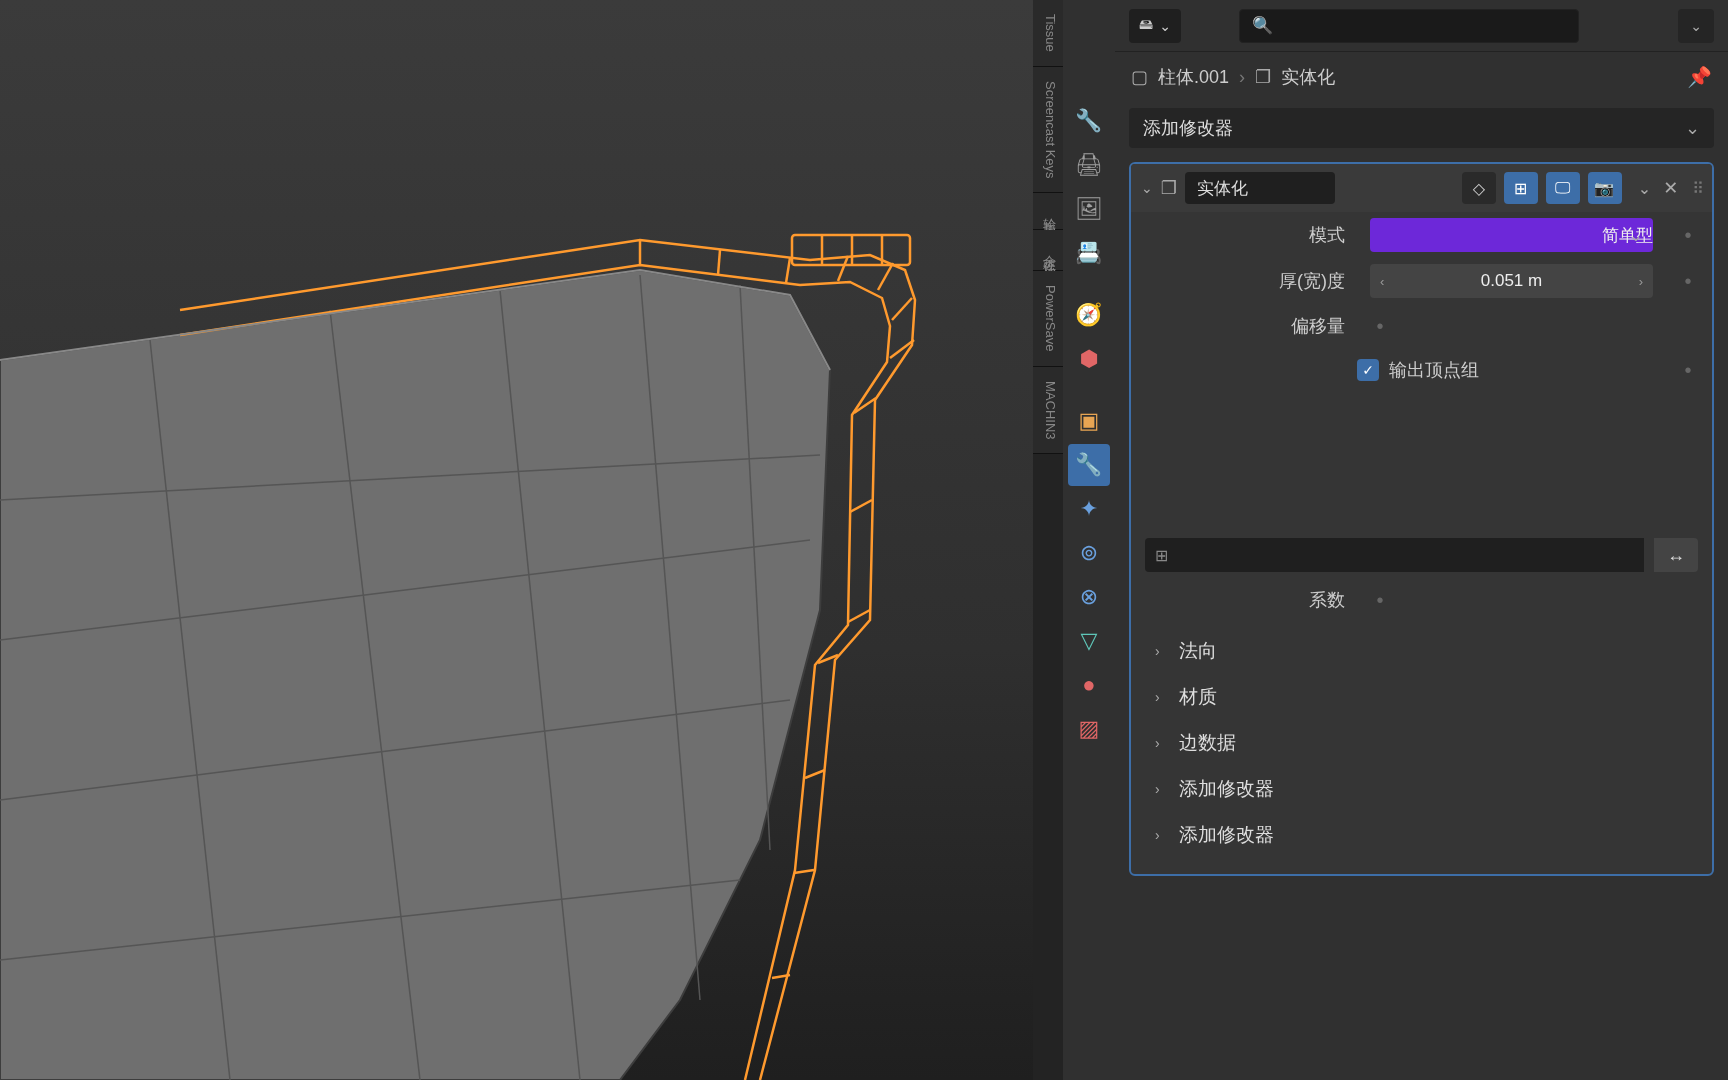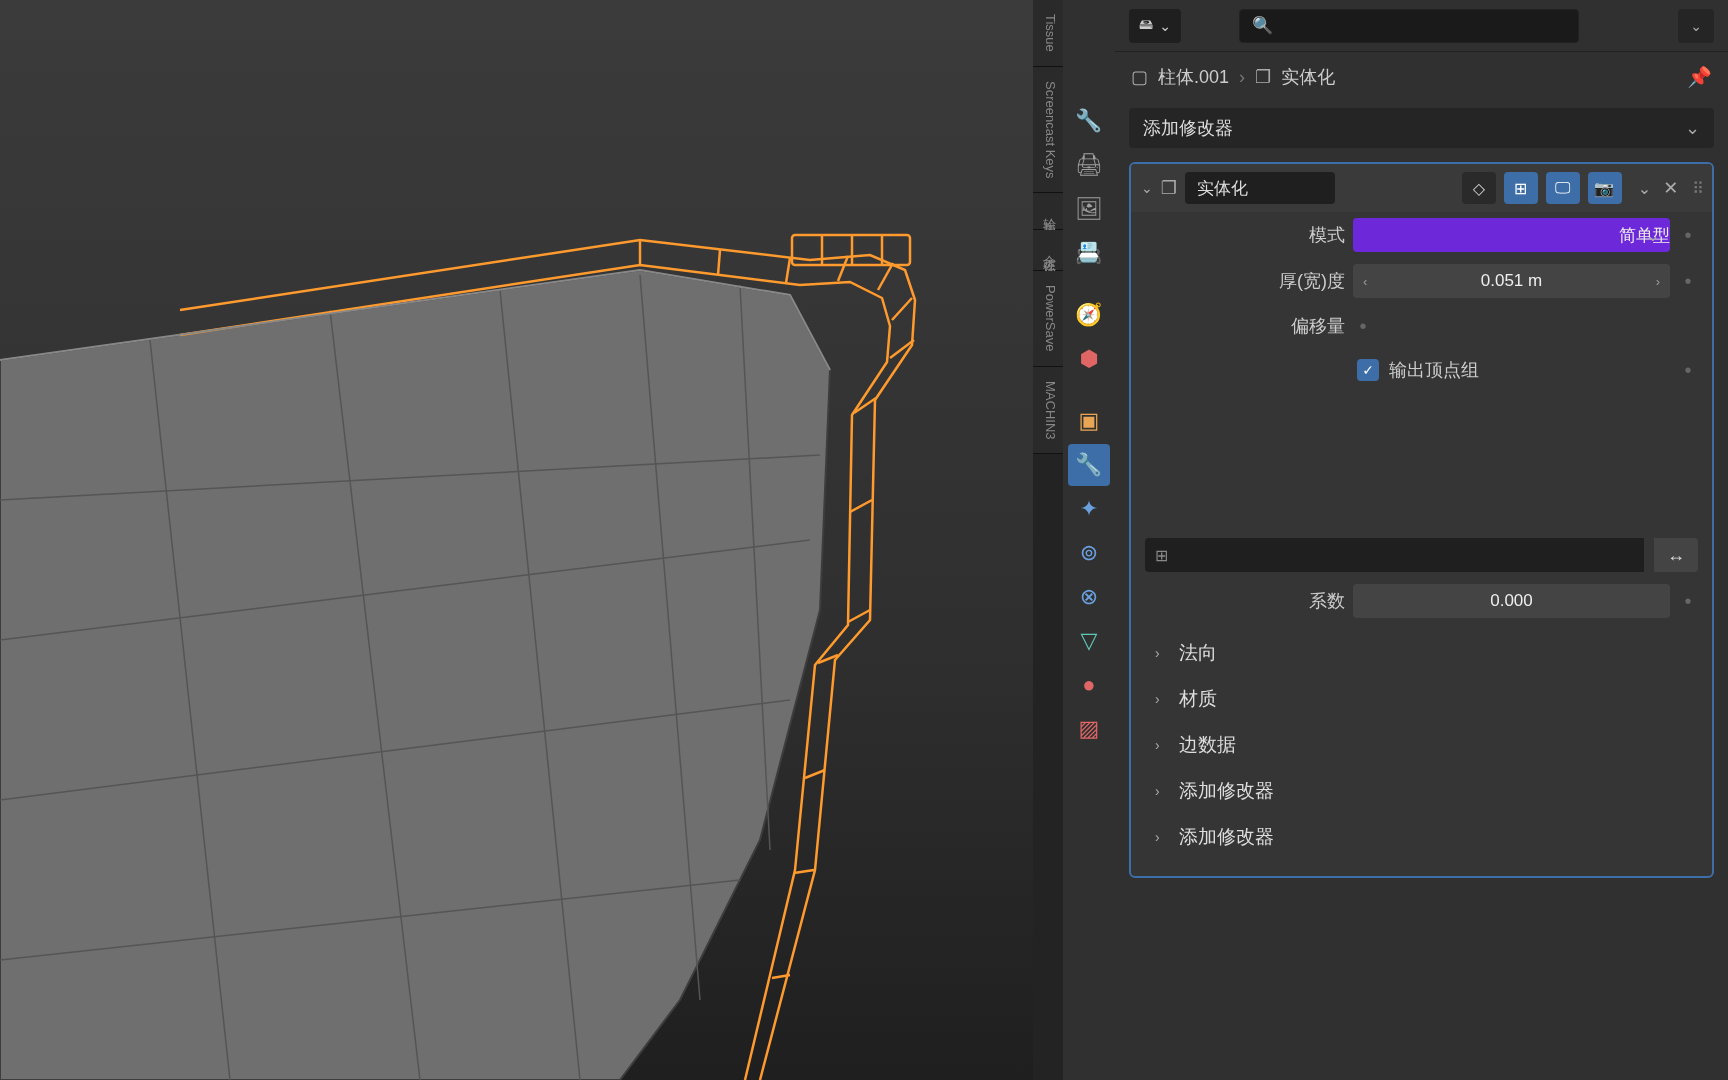--- a/index.html
+++ b/index.html
@@ -190,21 +190,21 @@
       font-size: 16px;
     }
     .mod-toggle.active { background: #3d6ea8; color: #fff; }
     .mod-header .menu { color: #aaa; cursor: pointer; }
     .mod-header .close { color: #aaa; cursor: pointer; font-size: 18px; margin-left: 4px; }
     .mod-header .drag { color: #777; cursor: grab; margin-left: 6px; letter-spacing: -2px; }
     .mod-row {
       display: flex;
       align-items: center;
       padding: 6px 14px;
-      gap: 8px;
+      gap: 25px;
       min-height: 44px;
     }
     .mod-row .label {
       width: 200px;
       text-align: right;
       font-size: 18px;
       color: #ccc;
     }
     .mod-row .field {
       flex: 1;
@@ -429,23 +429,20 @@
 
     <div class="vg-row">
       <div class="vg-select">
         <span style="color:#888">⊞</span>
       </div>
       <div class="vg-invert">↔</div>
     </div>
 
     <div class="mod-row">
       <div class="label">系数</div>
-      <div class="field">
-        <span>0.000</span>
-      </div>
       <div class="dot">•</div>
     </div>
 
     <div class="sub-rows">
       <div class="sub-row">
           <span class="arr">›</span>
           <span>法向</span>
         </div>
       <div class="sub-row">
           <span class="arr">›</span>

